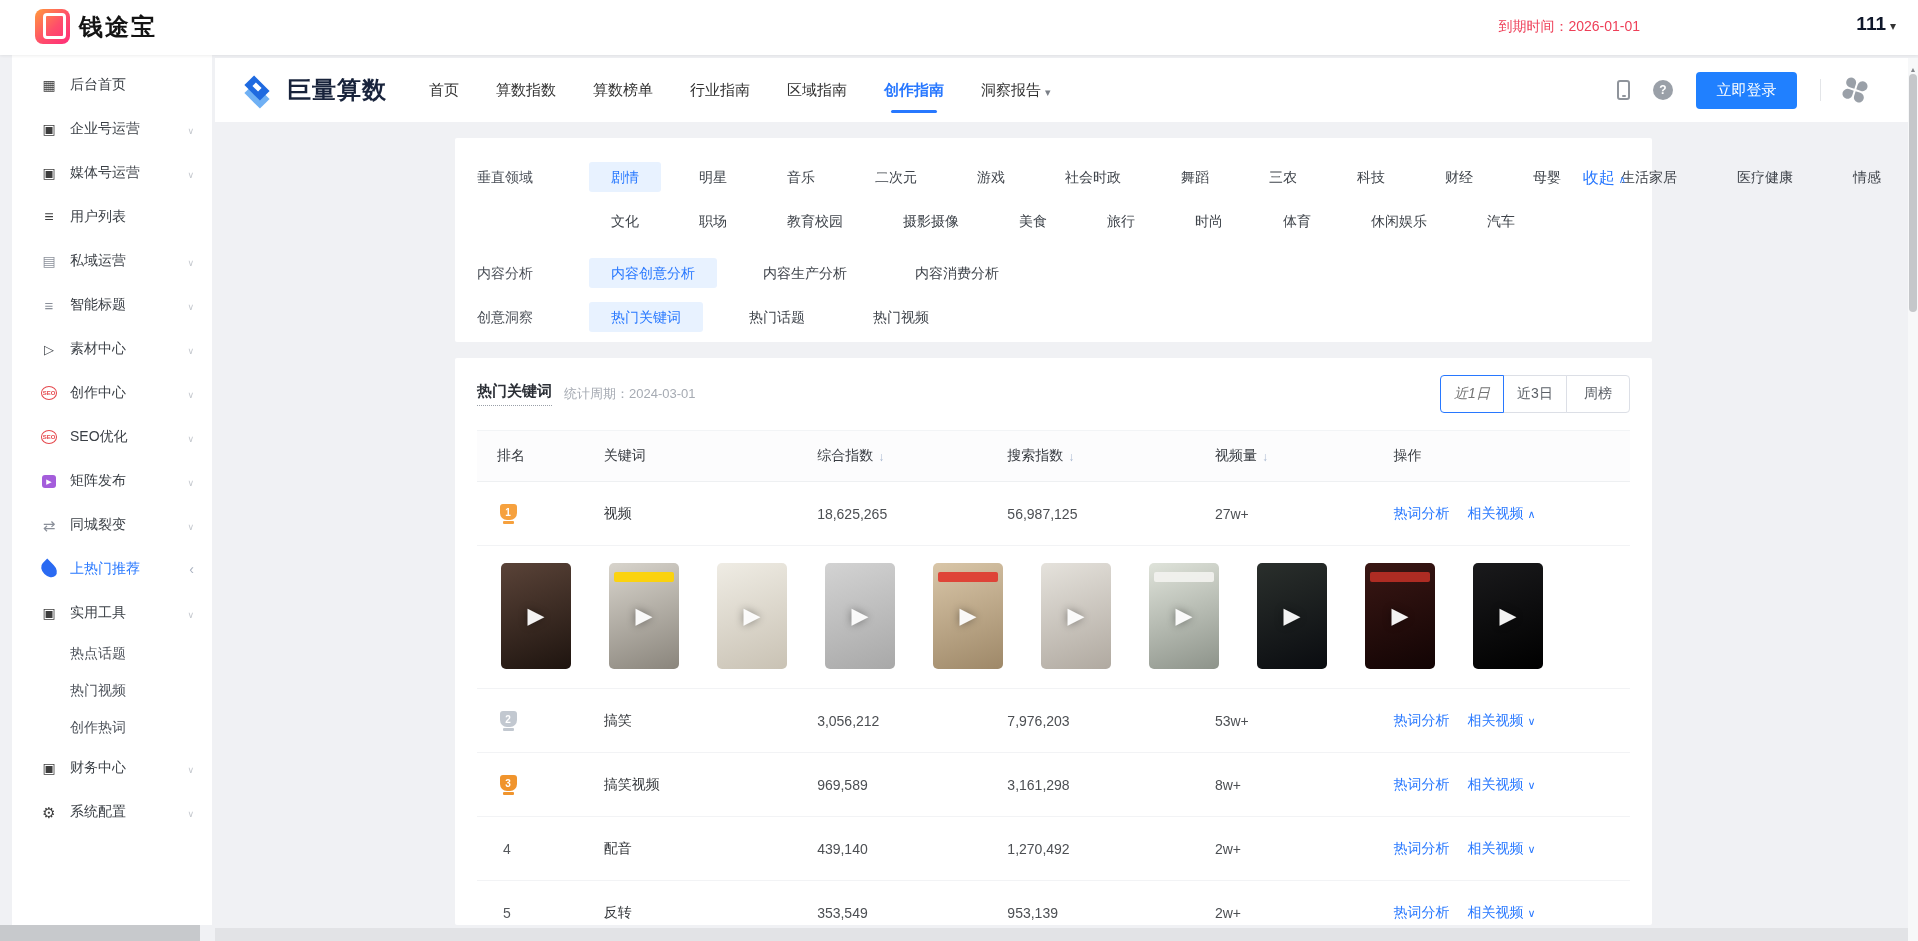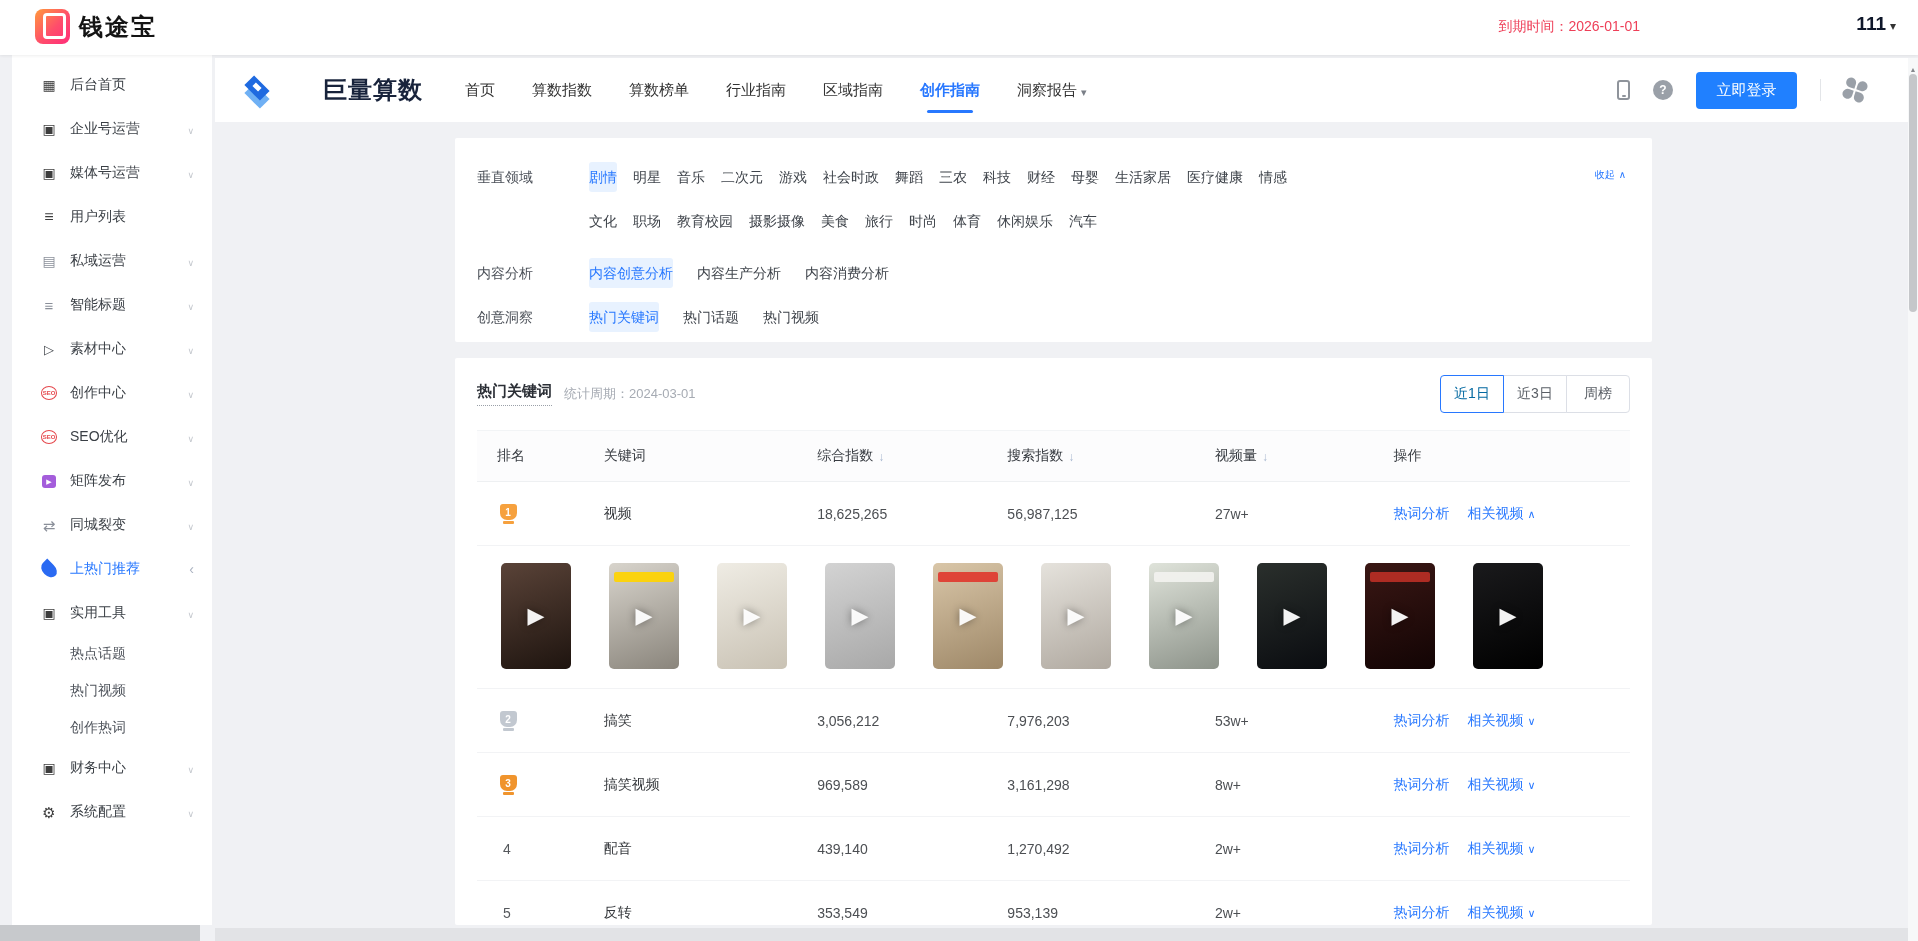--- a/index.html
+++ b/index.html
@@ -46,21 +46,21 @@
   
   .main { position:absolute; left:200px; top:55px; right:0; bottom:0; background:#f0f1f4; }
 
   
   .navbar { position:absolute; left:15px; top:3px; width:1693px; height:64px; background:#fff; display:flex; align-items:center; z-index:10; }
   .brand { margin-left:26px; display:flex; align-items:center; gap:10px; cursor:pointer; }
   .brand-icon { position:relative; width:36px; height:36px; }
   .brand-icon .d2 { position:absolute; left:5px; top:13px; width:22px; height:22px; background:#6fb0f4; transform:rotate(45deg) scale(1,.62); }
   .brand-icon .d1 { position:absolute; left:5px; top:5px; width:22px; height:22px; background:#1f6ae0; transform:rotate(45deg) scale(1,.62); z-index:2; }
   .brand-icon .d3 { position:absolute; left:12px; top:11px; width:8px; height:8px; background:#fff; transform:rotate(45deg) scale(1,.62); z-index:3; }
-  .brand-text { font-size:24px; font-weight:700; color:#18233b; letter-spacing:1px;margin-left:36px; }
+  .brand-text { font-size:24px; font-weight:700; color:#18233b; letter-spacing:1px; }
   .nav-items { display:flex; margin-left:42px; gap:37px; font-size:15px; color:#333; }
   .nav-item { position:relative; height:64px; display:flex; align-items:center; cursor:pointer; gap:4px; }
   .nav-item.active { color:#2878ff; font-weight:600; }
   .nav-item.active::after { content:""; position:absolute; left:50%; transform:translateX(-50%); bottom:9px; width:46px; height:3px; background:#2878ff; border-radius:2px; }
   .nav-caret::before { content:"▾"; font-size:11px; color:#7a7f87; }
   .nav-right { margin-left:auto; display:flex; align-items:center; gap:23px; margin-right:42px;padding-left:23px; }
   .phone-icon { width:13px; height:20px; border:2px solid #8f949b; border-radius:3px; position:relative; cursor:pointer; }
   .phone-icon::after { content:""; position:absolute; left:50%; transform:translateX(-50%); bottom:1px; width:4px; height:2px; background:#8f949b; border-radius:1px; }
   .help-icon { width:20px; height:20px; border-radius:50%; background:#9aa0a8; color:#fff; font-size:12px; font-weight:700; display:flex; align-items:center; justify-content:center; cursor:pointer; }
   .help-icon::before { content:"?"; }
@@ -78,38 +78,38 @@
   .scroll-up { display:block; height:14px; text-align:center; cursor:pointer; }
   .scroll-up::before { content:"▲"; font-size:7px; color:#818档589; color:#85888d; }
   .scroll-thumb { position:absolute; left:1px; top:16px; width:8px; height:238px; background:#c5c7ca; border-radius:4px; cursor:grab; }
 
   
   .filter-panel { position:absolute; left:255px; top:83px; width:1197px; height:204px; background:#fff; border-radius:2px; padding:24px 24px 0 22px; }
   .f-row { display:flex; }
   .f-label { width:90px; min-width:90px; margin-right:22px; font-size:14px; color:#4b5058; line-height:30px; }
   .tagcol { display:flex; flex-direction:column; }
   .tagline { display:flex; align-items:center; margin-bottom:14px; }
-  .tag { padding:4px 0; margin-right:16px; font-size:14px; color:#3f444b; border-radius:3px; cursor:pointer; white-space:nowrap; line-height:22px; }
+  .tag { padding:4px 22px; margin-right:16px; font-size:14px; color:#3f444b; border-radius:3px; cursor:pointer; white-space:nowrap; line-height:22px; }
   .tag.sel { background:#e8f2ff; color:#2878ff; }
   .wide .tag { margin-right:24px; }
-  .collapse-link { position:absolute; right:26px; top:30px; font-size:10px; color:#2878ff; cursor:pointer; }
+  .collapse-link { position:absolute; right:26px; top:30px; font-size:16px; color:#2878ff; cursor:pointer; }
   .collapse-caret::before { content:"∧"; font-size:10px; margin-left:4px; }
   .f-row.mt { margin-top:8px; }
 
   
   .table-panel { position:absolute; left:255px; top:303px; width:1197px; height:567px; background:#fff; border-radius:2px; overflow:hidden; }
   .kw-header { display:flex; align-items:center; height:72px; padding:0 22px; }
   .kw-title { font-size:15px; font-weight:700; color:#2b2f36; border-bottom:1px dotted #9aa0a8; padding-bottom:4px; }
   .kw-period { margin-left:12px; font-size:13px; color:#a6abb3; }
   .kw-controls { margin-left:auto; display:flex; align-items:center; }
   .seg-group { display:flex; }
   .seg { width:64px; height:38px; background:#fff; border:1px solid #dcdfe6; font-size:14px; color:#5a5f66; cursor:pointer; margin-left:-1px; font-family:inherit; position:relative; }
   .seg:first-child { border-radius:4px 0 0 4px; margin-left:0; }
   .seg:last-child { border-radius:0 4px 4px 0; }
-  .seg.active { color:#0369a1; border-color:#2878ff; z-index:2; }
+  .seg.active { color:#737373; border-color:#2878ff; z-index:2;font-style:italic; }
   .date-range { margin-left:14px; width:238px; height:38px; background:#f5f7fa; border:1px solid #e8ebf0; border-radius:4px; display:flex; align-items:center; justify-content:center; gap:12px; color:#bfc4cc; font-size:14px; cursor:not-allowed; }
   .calendar-icon { width:14px; height:13px; border:1px solid #c0c4cc; border-radius:2px; position:relative; }
   .calendar-icon::before { content:""; position:absolute; left:0; right:0; top:3px; height:1px; background:#c0c4cc; }
 
   .tbl { margin:0 22px; }
   .thead { display:grid; grid-template-columns:11% 18.5% 16.5% 18% 15.5% auto; height:52px; align-items:center; background:#fcfcfd; border-top:1px solid #f2f4f6; border-bottom:1px solid #eef0f2; font-size:14px; color:#383c42; }
   .th { display:flex; align-items:center; }
   .th:first-child, .rank-cell { padding-left:20px; }
   .sort-icon { margin-left:5px; cursor:pointer; }
   .sort-icon::before { content:"↓"; font-size:12px; color:#a9b8d0; }

